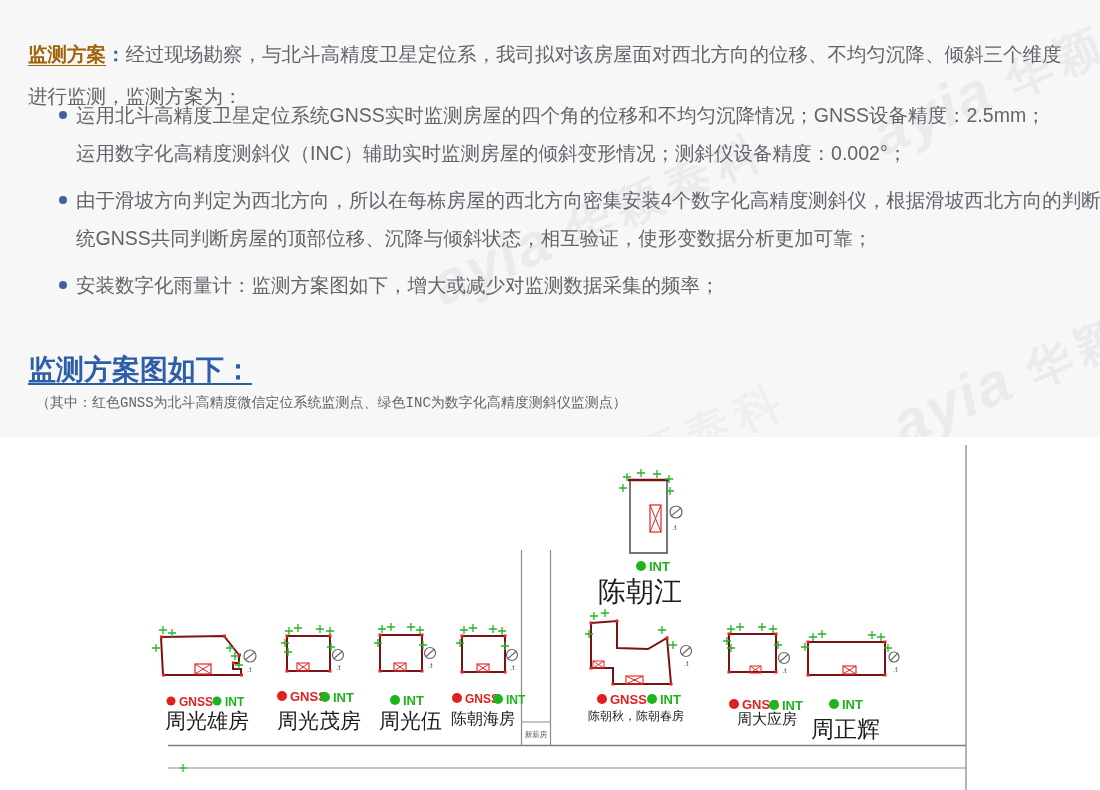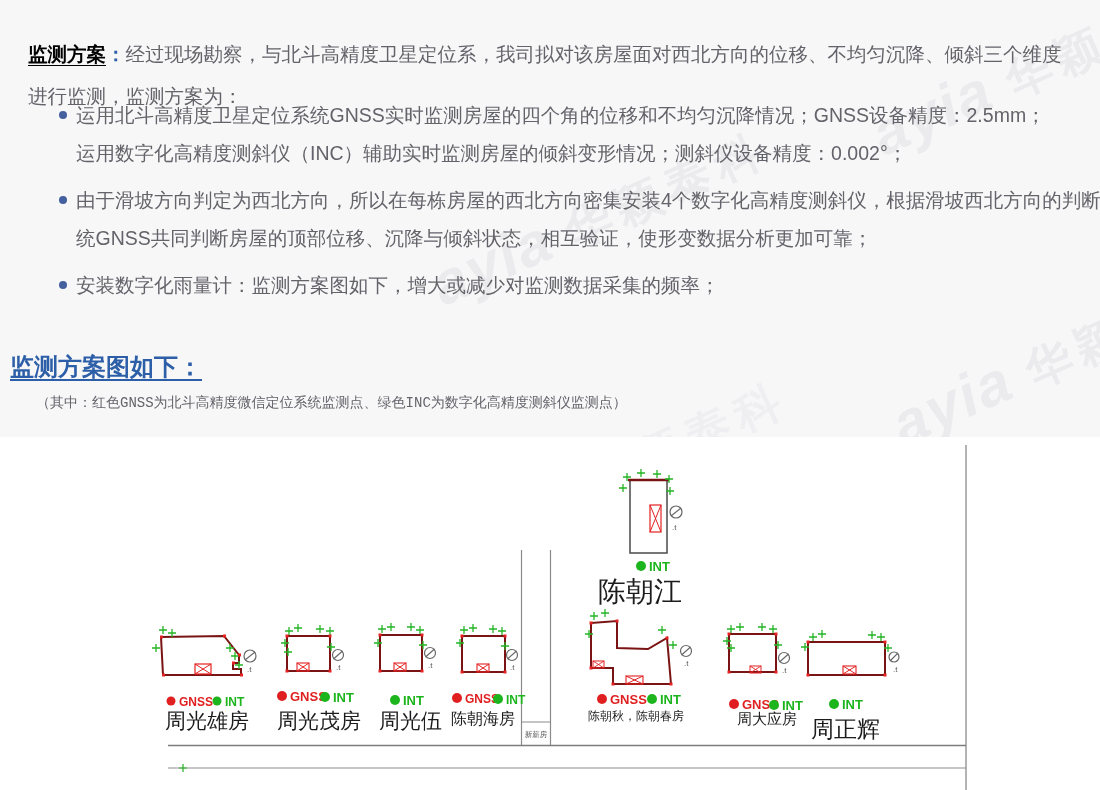--- a/index.html
+++ b/index.html
@@ -13,32 +13,32 @@
   .wm{
     position:absolute;transform:rotate(-24deg);white-space:nowrap;
     color:#e2e2e7;font-weight:bold;font-style:italic;font-size:60px;
     opacity:.55;z-index:1;pointer-events:none;letter-spacing:2px;
   }
   .wm .cjk{font-style:normal;font-size:46px;letter-spacing:8px;}
   
   .content{position:absolute;z-index:2;left:0;top:0;width:1100px;}
   .intro{position:absolute;top:13px;left:28px;width:1140px;
          font-size:19.5px;line-height:42px;}
-  .intro .ttl{color:#000000;font-weight:bold;text-decoration:underline;text-underline-offset:4px;}
+  .intro .ttl{color:#a16207;font-weight:bold;text-decoration:underline;text-underline-offset:4px;}
   .intro .colon{color:#2d5fa8;font-weight:bold;}
   .prewrap{white-space:pre-wrap;}
   ul.bullets{position:absolute;top:96px;left:58px;width:1120px;margin:0;padding:0;list-style:none;}
   ul.bullets li{
     position:relative;font-size:19.5px;line-height:38px;margin:0 0 9px 18px;
   }
   ul.bullets li::before{
     content:"";position:absolute;left:-17px;top:15px;width:8px;height:8px;border-radius:50%;
     background:#44609f;
   }
-  .sec2{position:absolute;top:351px;left:10px;font-size:24px;font-weight:bold;color:#2d5fa8;
+  .sec2{position:absolute;top:351px;left:28px;font-size:28px;font-weight:bold;color:#2d5fa8;
         text-decoration:underline;text-underline-offset:4px;}
   .caption{position:absolute;top:394px;left:36px;font-size:14px;font-family:Liberation Mono, monospace;}
   
   .diagram{position:absolute;top:437px;left:0;width:1100px;height:353px;background:#ffffff;z-index:2;}
   .diagram svg{display:block;}
   text.hname{font-family:"Liberation Serif","DejaVu Serif",serif;fill:#1c1c1c;}
   text.lgn{font-family:"Liberation Sans",sans-serif;font-weight:bold;}
   text.gn{fill:#e02020;}
   text.it{fill:#1db51d;}
   text.dt{font-size:8px;fill:#555;font-family:"Liberation Sans",sans-serif;}

